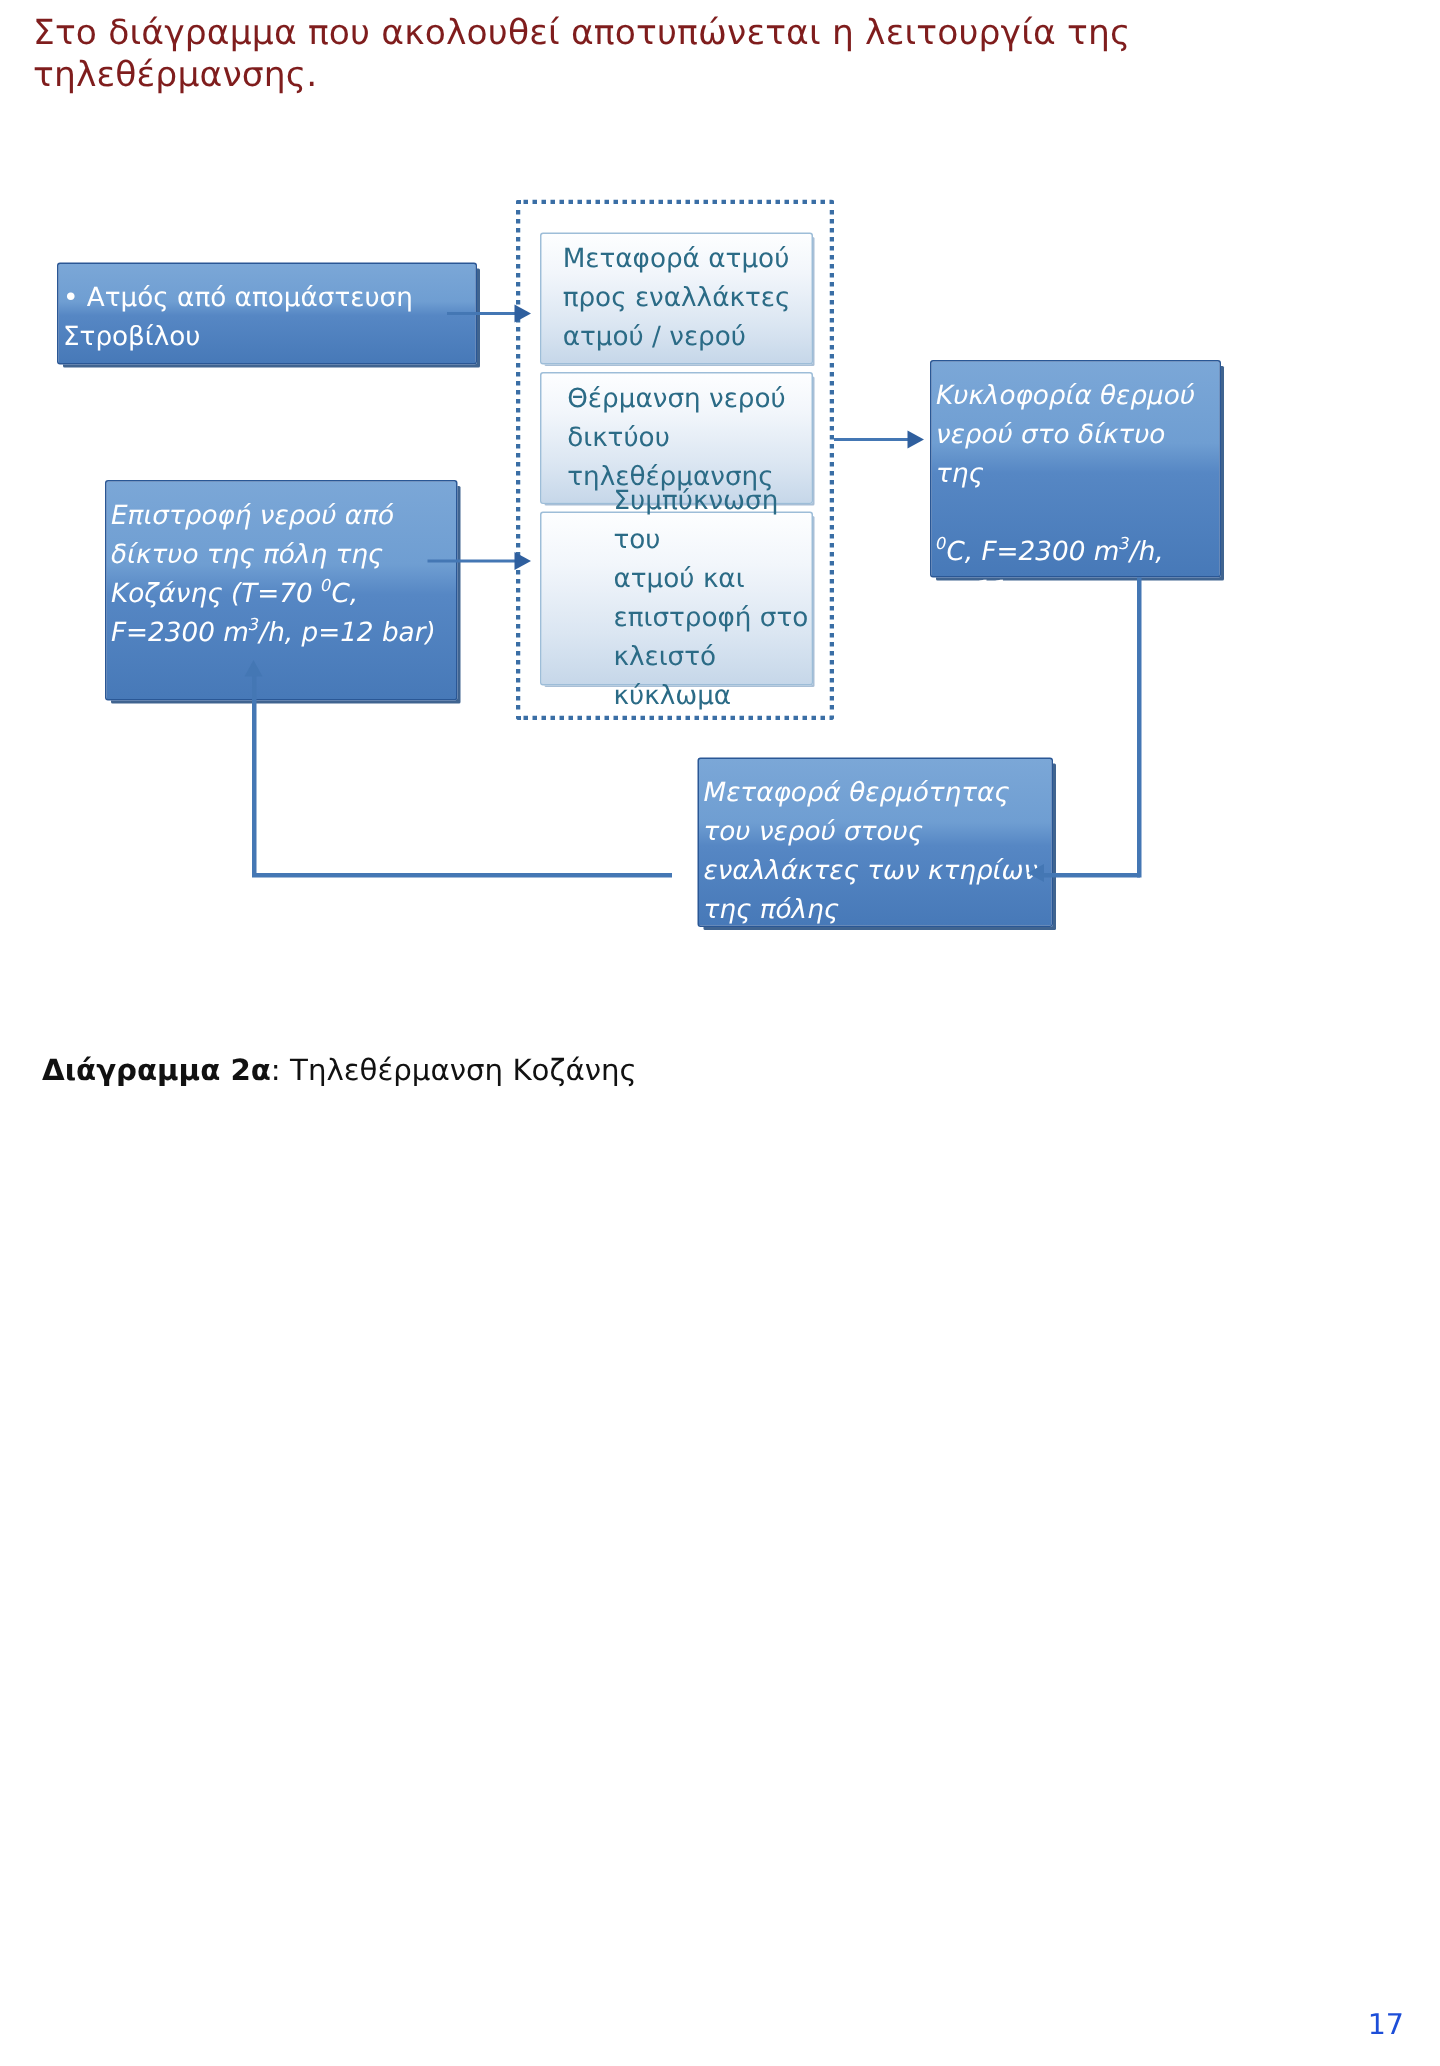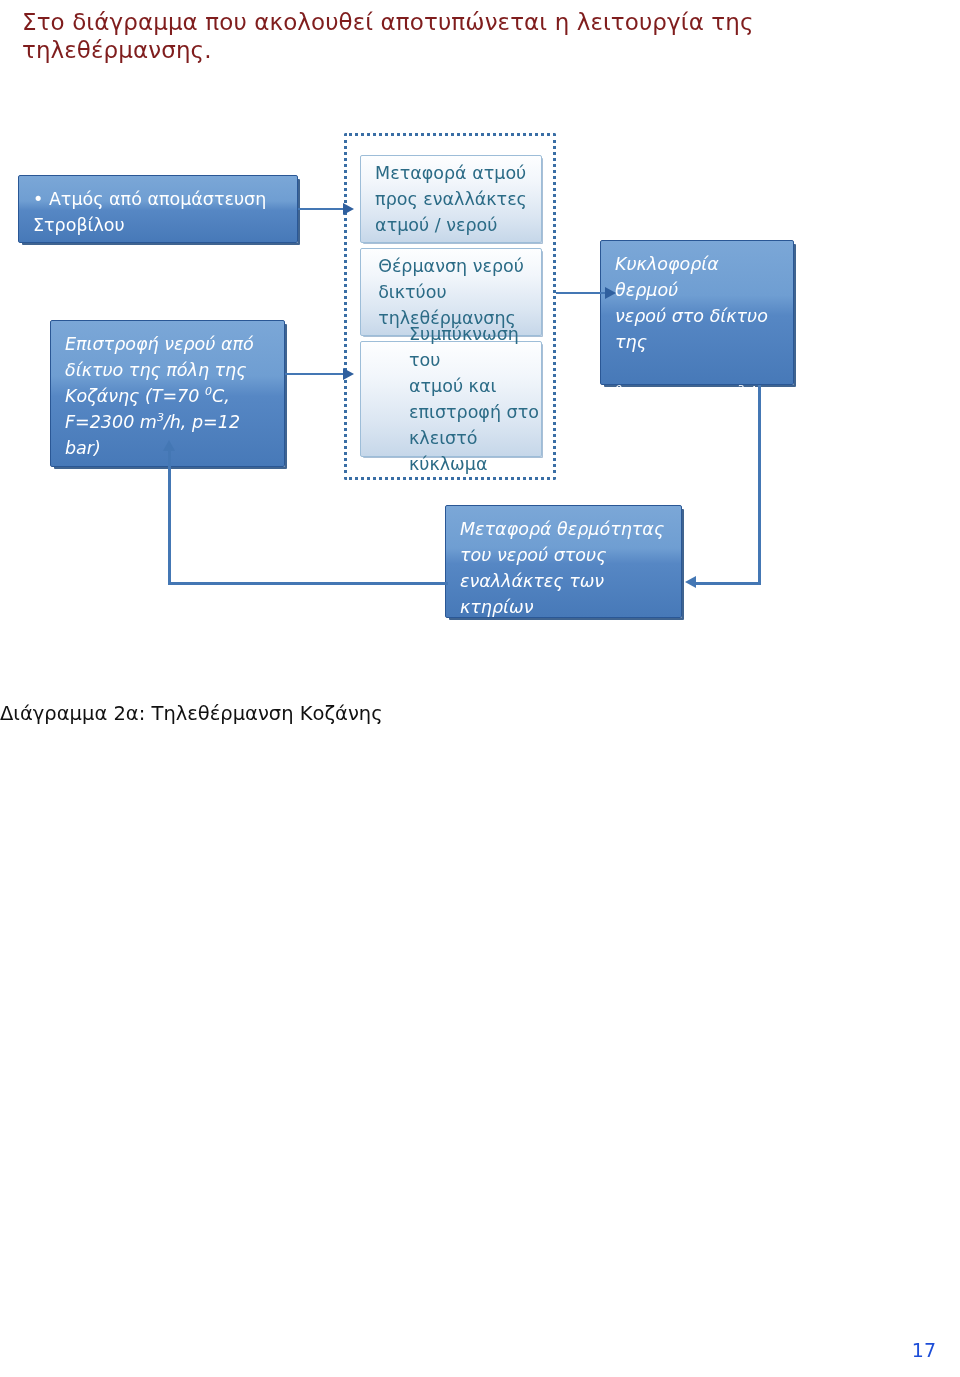--- a/index.html
+++ b/index.html
@@ -40,21 +40,22 @@
   .fbox {
     position: absolute;
     box-sizing: border-box;
     border: 1px solid #2a5795;
     border-radius: 2px;
     background: linear-gradient(to bottom, #7ba7d7 0%, #6f9ed2 38%, #5687c4 52%, #4779b8 100%);
     box-shadow: 3px 3px 0 -1px rgba(31, 73, 125, 0.85);
     color: #ffffff;
     display: flex;
     align-items: flex-start;
-    padding: 10px 14px;
+    padding: 10px 3px;
+    margin-left: 20px;
   }
   .fbox .txt {
     font-size: 17.5px;
     line-height: 26px;
     color: #ffffff;
   }
   .italic .txt { font-style: italic; }
 
   
   .lbox {
@@ -119,21 +120,21 @@
   
   .caption {
     position: absolute;
     left: 0px;
     top: 700px;
     width: 700px;
     font-size: 19.5px;
     line-height: 28px;
     color: #111111;
   }
-  .caption b { font-weight: normal; }
+  .caption b { font-weight: bold; padding-left: 28px; }
 
   
   .pageno {
     position: absolute;
     right: 24px;
     bottom: 16px;
     font-size: 19px;
     color: #1d4ed8;
   }
 </style>

